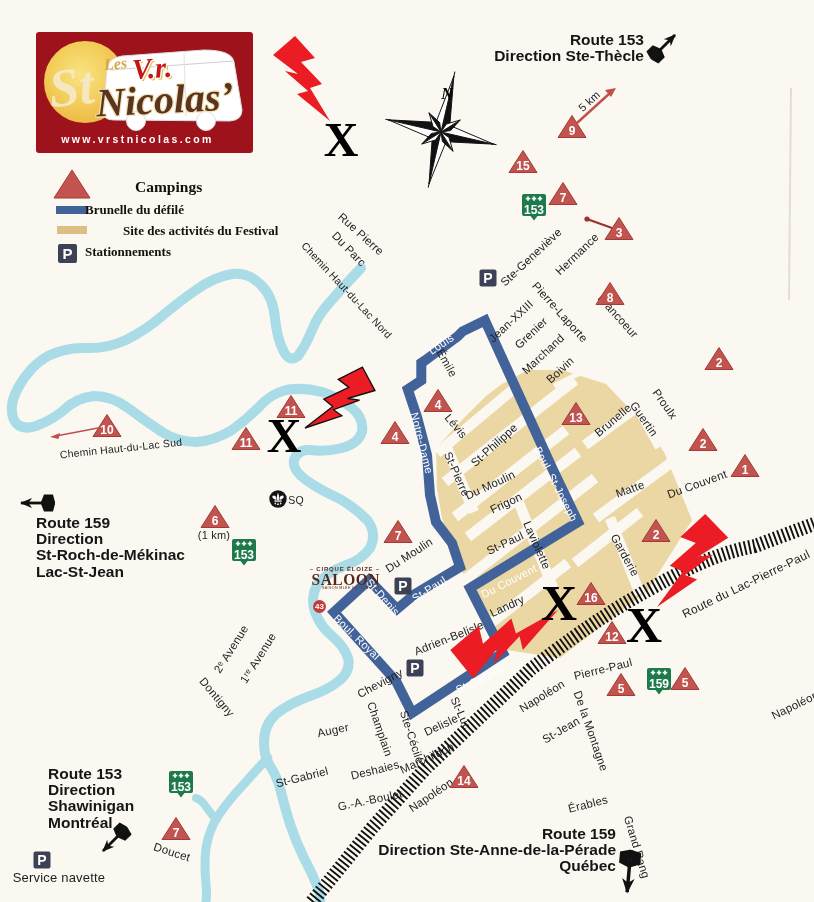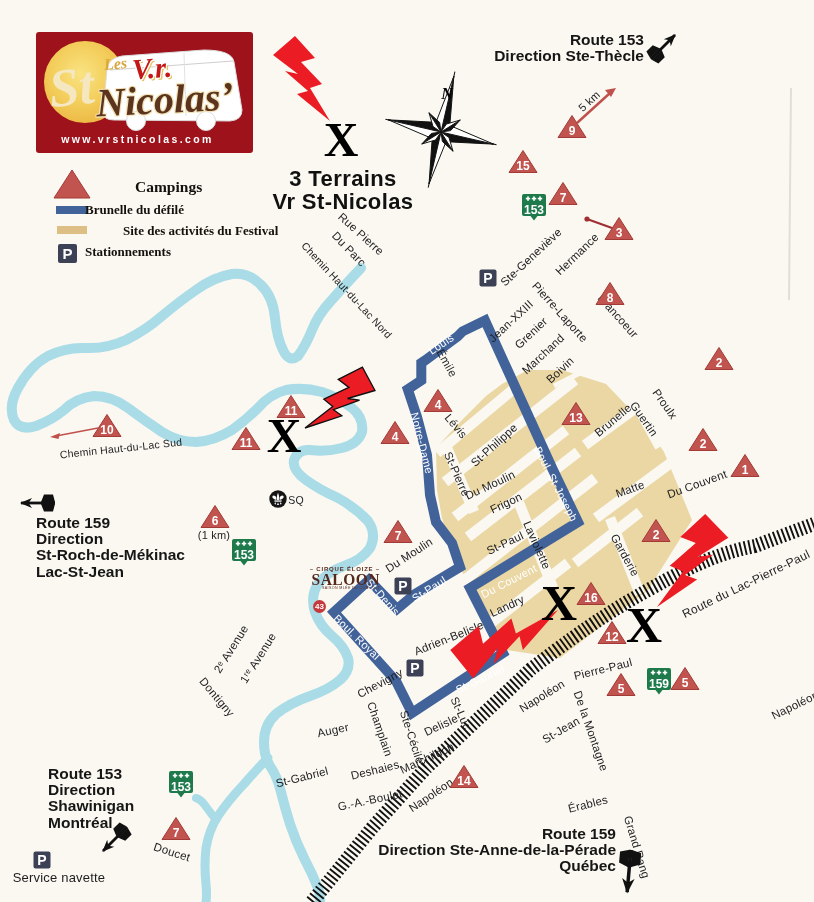--- a/index.html
+++ b/index.html
@@ -349,21 +349,20 @@
 <div class="leg" style="left:85px;top:202px;font-size:13px;">Brunelle du défilé</div>
 
 <div style="position:absolute;left:57px;top:226px;width:30px;height:8px;background:#ddbf86;z-index:2"></div>
 
 <div class="leg" style="left:83px;top:223px;font-size:13px;margin-left:40px;">Site des activités du Festival</div>
 
 <div style="position:absolute;left:58px;top:244px;width:19px;height:19px;background:#3d4156;border-radius:2px;color:#fff;font-weight:bold;font-size:15px;text-align:center;line-height:19px;z-index:2">P</div>
 
 <div class="leg" style="left:85px;top:244px;font-size:13px;">Stationnements</div>
 
-<div style="position:absolute;left:233px;top:168px;width:220px;text-align:center;font-weight:bold;font-size:22px;letter-spacing:.4px;line-height:22.5px;color:#111;z-index:2">3 Terrains<br>Vr St-Nicolas</div>
 
 <div class="dir" style="right:170px;top:32px;text-align:right;">Route 153<br>Direction Ste-Thècle</div>
 
 <div class="dir" style="left:36px;top:515px;">Route 159<br>Direction<br>St-Roch-de-Mékinac<br>Lac-St-Jean</div>
 
 <div class="dir" style="left:48px;top:766px;">Route 153<br>Direction<br>Shawinigan<br>Montréal</div>
 
 <div class="dir" style="right:198px;top:826px;text-align:right;">Route 159<br>Direction Ste-Anne-de-la-Pérade<br>Québec</div>
 
 <div style="position:absolute;left:262px;top:566px;width:118px;text-align:right;z-index:2;color:#5a2d20;">

